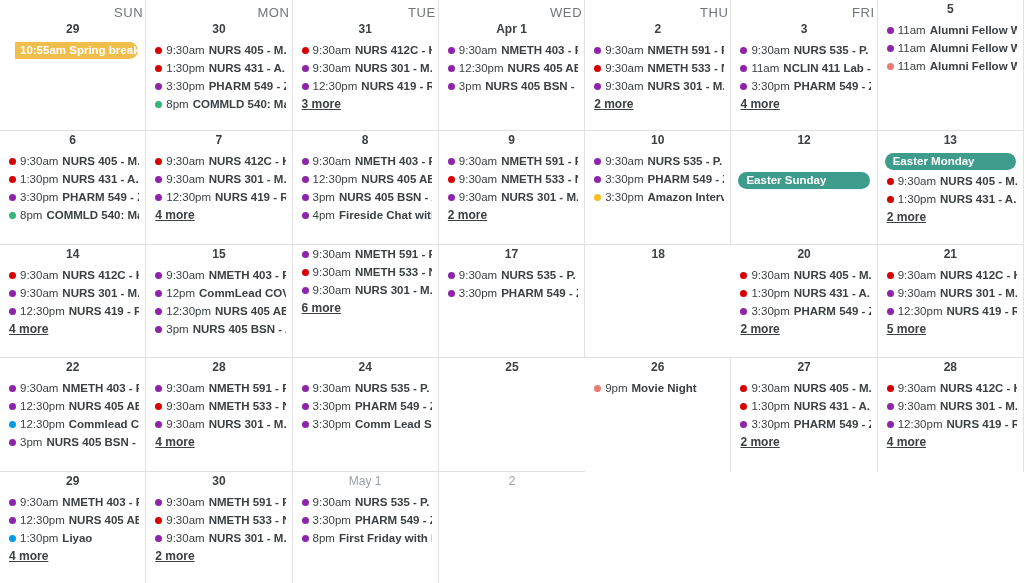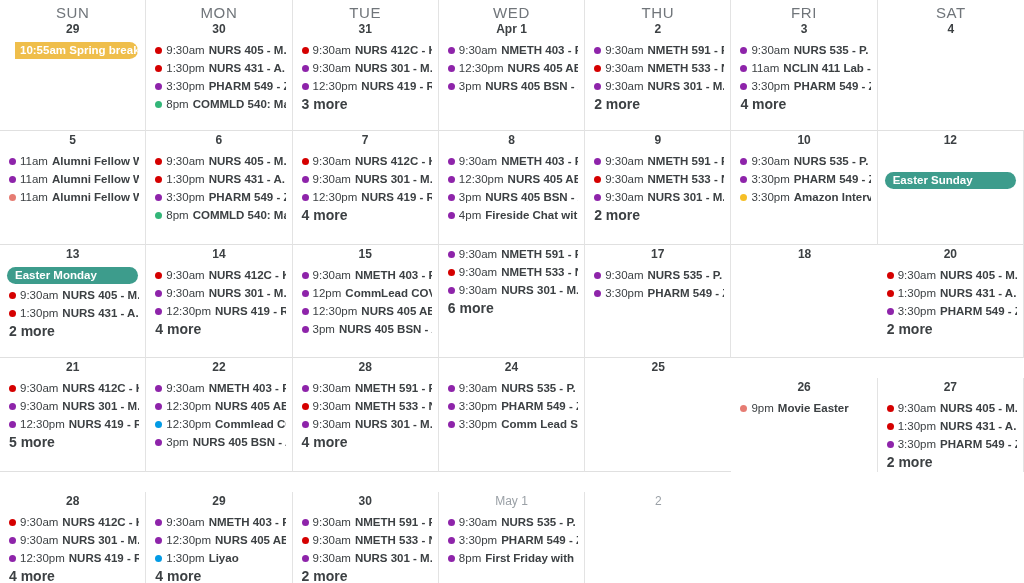--- a/index.html
+++ b/index.html
@@ -20,25 +20,25 @@
 
   .day-cell {
     border-right: 1px solid #e3e3e3;
     border-bottom: 1px solid #e0e0e0;
     padding: 0 2px;
     overflow: hidden;
     position: relative;
     background: #ffffff;
   }
   .day-cell.last-col { border-right: none; }
-  .day-cell.row-last { border-bottom: none; margin-top: 20px; }
+  .day-cell.row-last { border-bottom: none; }
 
   .dow-label {
-    text-align: center;
-    font-size: 15px;
+    text-align: right;
+    font-size: 13px;
     letter-spacing: 0.6px;
     color: #70757a;
     padding-top: 6px;
     line-height: 14px;
     font-weight: 400;
   }
 
   .date-num {
     text-align: center;
     font-size: 12px;
@@ -66,27 +66,28 @@
   }
   .dot {
     width: 7px; height: 7px;
     border-radius: 50%;
     flex: 0 0 7px;
   }
   .ev-time { font-weight: 400; color: #3c4043; }
   .ev-title { font-weight: 700; color: #3c4043; overflow: hidden; text-overflow: clip; }
 
   .more {
-    font-size: 14px;
+    font-size: 12px;
     font-weight: 700;
     color: #3c4043;
     height: 18px;
     line-height: 18px;
     padding-left: 3px;
     white-space: nowrap;
+    text-decoration: underline;
   }
 
   
   .chip {
     height: 17px;
     line-height: 17px;
     border-radius: 9px;
     color: #ffffff;
     font-size: 11.5px;
     font-weight: 700;
@@ -229,25 +230,20 @@
           <span class="ev-title">NCLIN 411 Lab - </span>
         </div>
         <div class="event">
           <span class="dot" style="background: rgb(142, 36, 170);"></span>
           <span class="ev-time">3:30pm</span>
           <span class="ev-title">PHARM 549 - Z</span>
         </div>
         <div class="more">4 more</div>
       </div>
     </div>
-    <div class="day-cell last-col">
-      <div class="dow-label">SAT</div>
-      <div class="date-num">4</div>
-      <div class="events"></div>
-    </div>
     <div class="day-cell">
       <div class="date-num">5</div>
       <div class="events">
         <div class="event">
           <span class="dot" style="background: rgb(142, 36, 170);"></span>
           <span class="ev-time">11am</span>
           <span class="ev-title">Alumni Fellow Wc</span>
         </div>
         <div class="event">
           <span class="dot" style="background: rgb(142, 36, 170);"></span>
@@ -592,21 +588,21 @@
     <div class="day-cell last-col">
       <div class="date-num">25</div>
       <div class="events"></div>
     </div>
     <div class="day-cell row-last">
       <div class="date-num">26</div>
       <div class="events">
         <div class="event">
           <span class="dot" style="background: rgb(230, 124, 115);"></span>
           <span class="ev-time">9pm</span>
-          <span class="ev-title">Movie Easter</span>
+          <span class="ev-title">Movie Night</span>
         </div>
       </div>
     </div>
     <div class="day-cell row-last">
       <div class="date-num">27</div>
       <div class="events">
         <div class="event">
           <span class="dot" style="background: rgb(213, 0, 0);"></span>
           <span class="ev-time">9:30am</span>
           <span class="ev-title">NURS 405 - M.</span>

